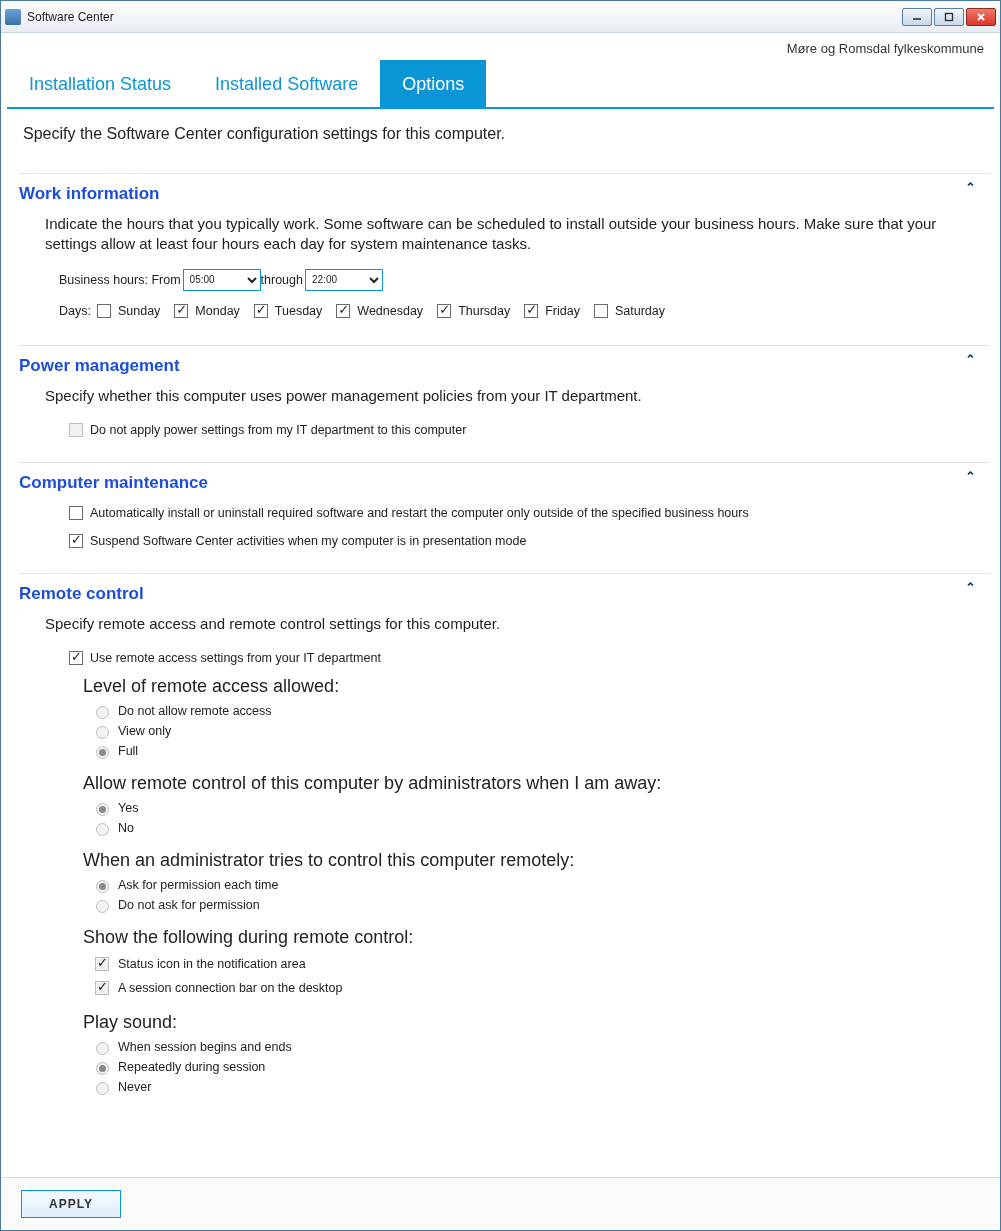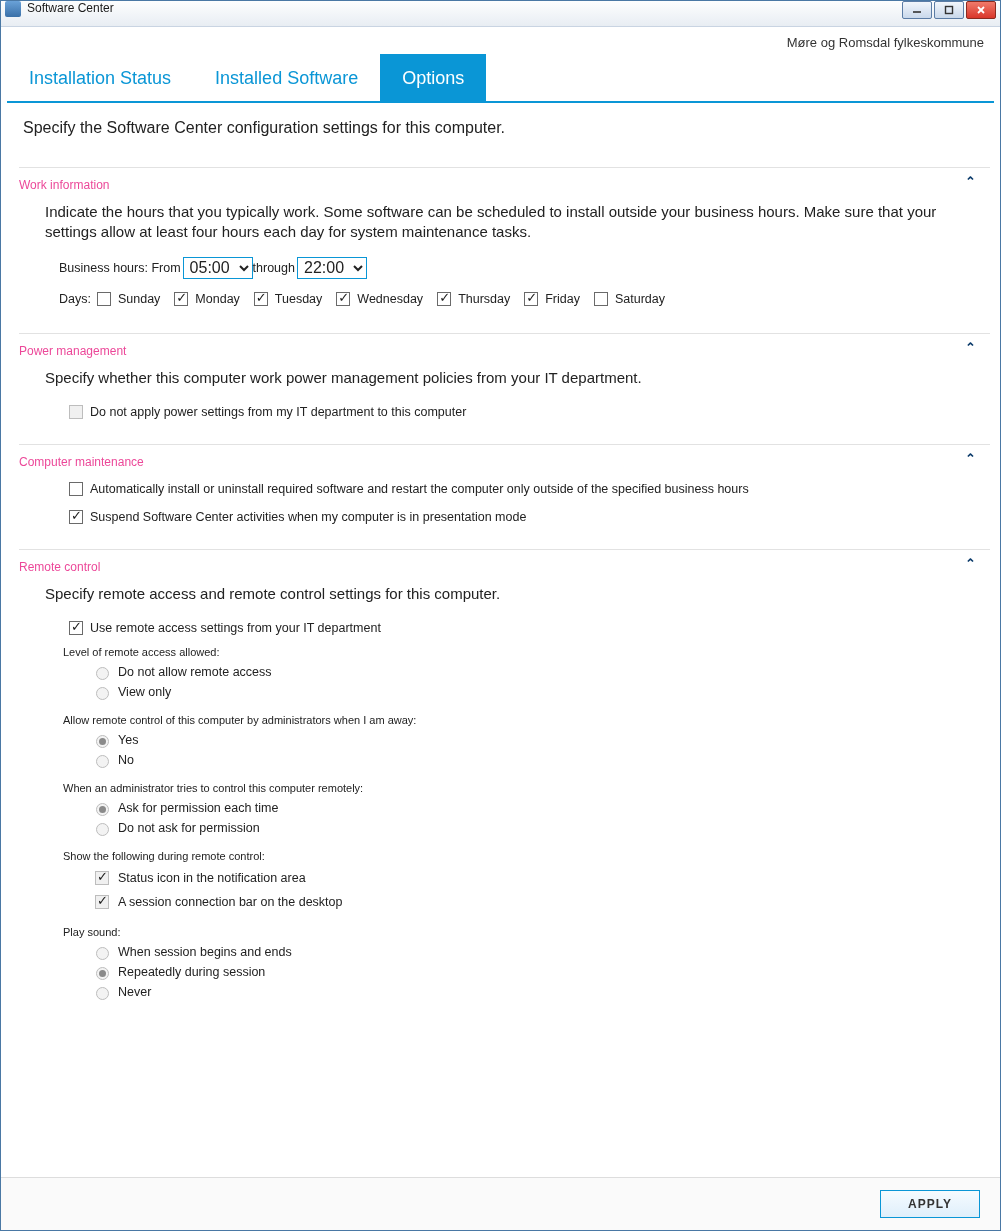--- a/index.html
+++ b/index.html
@@ -1,55 +1,55 @@
 <!DOCTYPE html>
 <html><head>
 <meta charset="utf-8">
 <style>
 * { box-sizing: border-box; }
 html,body { margin:0; padding:0; font-family:"Segoe UI",Tahoma,sans-serif; font-size:13px; color:#222; background:#d8e5f0; }
 .window { width:1001px; height:1231px; background:#fff; border:1px solid #4a78a4; position:relative; display:flex; flex-direction:column; }
 
-.titlebar { height:26px; background:linear-gradient(#fdfefe,#e8edf3); border-bottom:1px solid #c9d4e2; display:flex; align-items:flex-start; padding:0 4px; }
+.titlebar { height:32px; background:linear-gradient(#fdfefe,#e8edf3); border-bottom:1px solid #c9d4e2; display:flex; align-items:center; padding:0 4px; }
 .titlebar .appicon { width:16px; height:16px; margin-right:6px; background:linear-gradient(#6aa2d8,#3a70a8); border-radius:2px; position:relative; }
 .titlebar .title { font-size:12px; color:#1a1a1a; flex:1; }
 .winbtns { display:flex; gap:2px; }
 .winbtn { width:30px; height:18px; border:1px solid #5b7ca5; border-radius:2px; background:linear-gradient(#f2f6fb,#c9d8eb); display:flex; align-items:center; justify-content:center; font-size:10px; color:#2b2b2b; }
 .winbtn.close { background:linear-gradient(#f07a6a,#d9362a); border-color:#8a2a1f; color:#fff; font-weight:bold; }
 .winbtn svg { width:10px; height:10px; }
 
 .orgrow { text-align:right; padding:8px 16px 4px; font-size:13px; color:#333; }
 
 .tabs { display:flex; border-bottom:2px solid #0a96d6; margin:0 6px; }
 .tab { padding:14px 22px 12px; font-size:18px; color:#0a96d6; cursor:pointer; }
 .tab.active { background:#0a96d6; color:#fff; }
 
 .pagebody { flex:1; overflow:auto; padding:10px 10px 0 18px; }
 .pageintro { font-size:16px; color:#222; margin:6px 0 30px 4px; }
 .section { border-top:1px solid #e2e2e2; padding:10px 4px 14px 0; position:relative; }
 .section:first-of-type{border-top:none;}
-.section h3 { margin:0 0 10px 0; font-size:12px; font-weight:400; color:#ec4899; }
+.section h3 { margin:0 0 10px 0; font-size:17px; font-weight:700; color:#1d4ed8; }
 .section .chev { position:absolute; right:14px; top:6px; color:#0a3a6a; font-weight:bold; cursor:pointer; }
 .desc { font-size:15px; color:#222; margin:0 0 14px 26px; line-height:1.35; }
 .row { margin:0 0 10px 40px; font-size:12.5px; display:flex; align-items:center; flex-wrap:wrap; gap:0;}
 .label { margin-right:2px; }
-select.combo { width:70px; height:22px; border:1px solid #0a96d6; background:#fff; font-size:16px; padding:0 2px; color:#222; }
+select.combo { width:78px; height:22px; border:1px solid #0a96d6; background:#fff; font-size:10px; padding:0 2px; color:#222; }
 .dayschk { display:flex; gap:10px; flex-wrap:wrap; }
 .chkwrap { display:inline-flex; align-items:center; gap:4px; font-size:12.5px; }
 input[type=checkbox].sq { appearance:none; width:14px; height:14px; border:1px solid #6a6a6a; background:#fff; position:relative; }
 input[type=checkbox].sq:checked::after { content:"✓"; position:absolute; top:-3px; left:1px; font-size:13px; color:#1a1a1a; }
 input[type=checkbox].sq:disabled { background:#f0f0f0; border-color:#bdbdbd; }
 .opt { margin:0 0 8px 46px; }
-.subhead { margin:0 0 6px 44px; font-size:11px; }
+.subhead { margin:0 0 6px 64px; font-size:18px; }
 .radwrap { display:flex; align-items:center; gap:6px; font-size:12.5px; margin:4px 0 4px 72px; }
 input[type=radio].rd { appearance:none; width:13px; height:13px; border:1px solid #6a6a6a; border-radius:50%; background:#fff; position:relative; }
 input[type=radio].rd:checked::after { content:""; position:absolute; width:7px; height:7px; background:#3a3a3a; border-radius:50%; top:2px; left:2px; }
 input[type=radio].rd:disabled { background:#f3f3f3; border-color:#bdbdbd; }
 input[type=radio].rd:disabled:checked::after { background:#8a8a8a; }
-.footer { border-top:1px solid #ddd; padding:12px 20px; display:flex; justify-content:flex-end; background:#fafafa; }
+.footer { border-top:1px solid #ddd; padding:12px 20px; display:flex; justify-content:flex-start; background:#fafafa; }
 .applybtn { width:100px; height:28px; border:1px solid #0a96d6; background:linear-gradient(#f5fbff,#dfeffb); font-size:12px; font-weight:600; letter-spacing:1px; color:#333; cursor:pointer; }
 </style>
 </head>
 <body>
 
 <div class="window">
 
   <div class="titlebar">
     <span class="appicon"></span>
     <span class="title">Software Center</span>
@@ -125,21 +125,21 @@
               <input type="checkbox" class="sq" style="">
               <span>Saturday</span>
             </label>
         </div>
       </div>
     </div>
 
     <div class="section">
       <span class="chev">⌃</span>
       <h3>Power management</h3>
-      <p class="desc">Specify whether this computer work power management policies from your IT department.</p>
+      <p class="desc">Specify whether this computer uses power management policies from your IT department.</p>
       <div class="opt"><label class="chkwrap">
             <input type="checkbox" class="sq" disabled="" style="">
             <span>Do not apply power settings from my IT department to this computer</span>
           </label></div>
     </div>
 
     <div class="section">
       <span class="chev">⌃</span>
       <h3>Computer maintenance</h3>
       <div class="opt"><label class="chkwrap">
@@ -163,20 +163,24 @@
 
       <div class="subhead">Level of remote access allowed:</div>
       <label class="radwrap">
           <input type="radio" class="rd" name="lvl" disabled="" style="">
           <span>Do not allow remote access</span>
         </label>
       <label class="radwrap">
           <input type="radio" class="rd" name="lvl" disabled="" style="">
           <span>View only</span>
         </label>
+      <label class="radwrap">
+          <input type="radio" class="rd" name="lvl" disabled="" checked="" style="">
+          <span>Full</span>
+        </label>
 
       <div class="subhead" style="margin-top:14px;">Allow remote control of this computer by administrators when I am away:</div>
       <label class="radwrap">
           <input type="radio" class="rd" name="away" disabled="" checked="" style="">
           <span>Yes</span>
         </label>
       <label class="radwrap">
           <input type="radio" class="rd" name="away" disabled="" style="">
           <span>No</span>
         </label>

